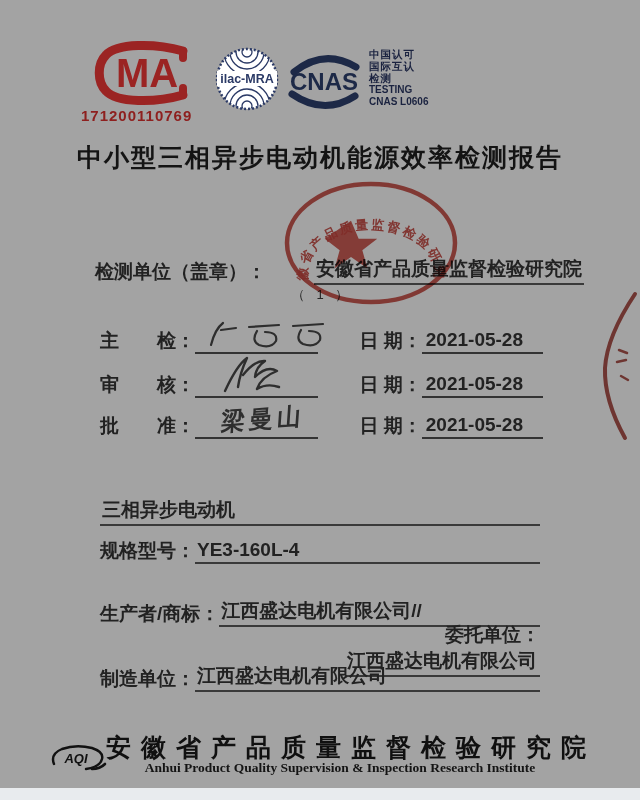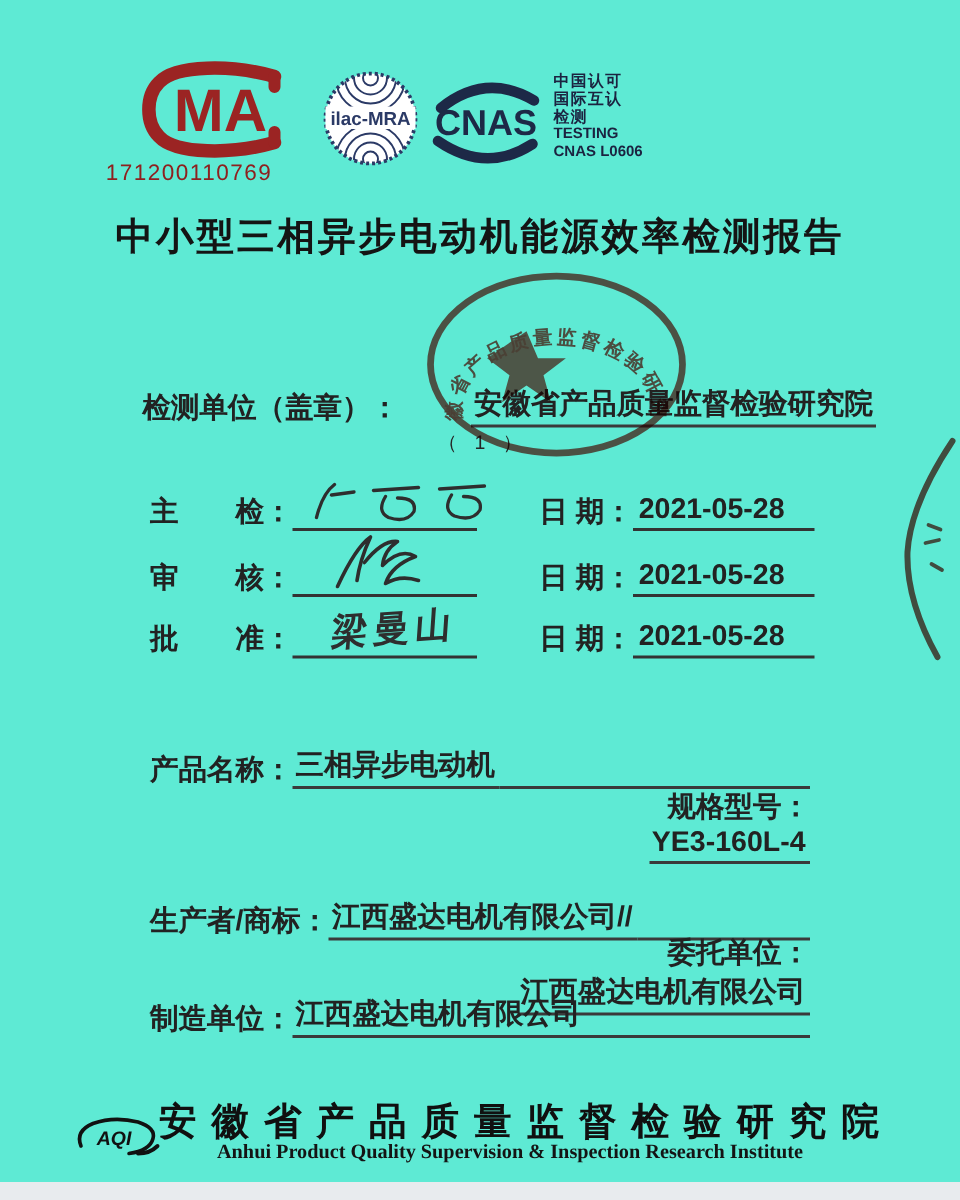--- a/index.html
+++ b/index.html
@@ -1,26 +1,26 @@
 <!DOCTYPE html>
 <html><head>
 <meta charset="utf-8">
 <style>
   html,body{margin:0;padding:0;background:#ffffff;}
   .page{
     position:relative;width:640px;height:800px;overflow:hidden;
-    background:#5eead4;
+    background:#a3a3a3;
     font-family:"Liberation Sans","DejaVu Sans",sans-serif;
     color:#1d1d1d;
   }
   
   .logo{position:absolute;}
   .cma-number{
-    position:absolute;left:68px;top:107px;width:116px;text-align:center;
-    font-size:15px;font-weight:normal;color:#8e201f;letter-spacing:1px;
+    position:absolute;left:81px;top:107px;width:116px;text-align:left;
+    font-size:15px;font-weight:bold;color:#8e201f;letter-spacing:1px;
   }
   .accred{
     position:absolute;left:369px;top:48px;
     font-size:10px;font-weight:bold;color:#1b2340;line-height:12px;
   }
   .accred div{white-space:nowrap;}
   .accred .cn{letter-spacing:1px;font-size:10.5px;}
   
   .doc-title{
     position:absolute;left:0;top:141px;width:640px;text-align:center;
@@ -189,25 +189,24 @@
     <span class="label">批　　准：</span>
     <span class="sig-line">
       <span class="sig-name-hand">梁曼山</span>
     </span>
     <span class="gap"></span>
     <span class="date-label">日 期：</span>
     <span class="date-val">2021-05-28</span>
   </div>
 
   <div class="field-row" style="top:499px;">
-    <span class="label">产品名称：</span>
       <span class="value">三相异步电动机</span>
     <span class="fill"></span>
   </div>
-  <div class="field-row" style="top:525px;flex-direction:column;">
+  <div class="field-row" style="top:537px;">
     <span class="label">规格型号：</span>
       <span class="value">YE3-160L-4</span>
     <span class="fill"></span>
   </div>
   <div class="field-row" style="top:600px;">
     <span class="label">生产者/商标：</span>
       <span class="value">江西盛达电机有限公司//</span>
     <span class="fill"></span>
   </div>
   <div class="field-row" style="top:622px;flex-direction:column;">

